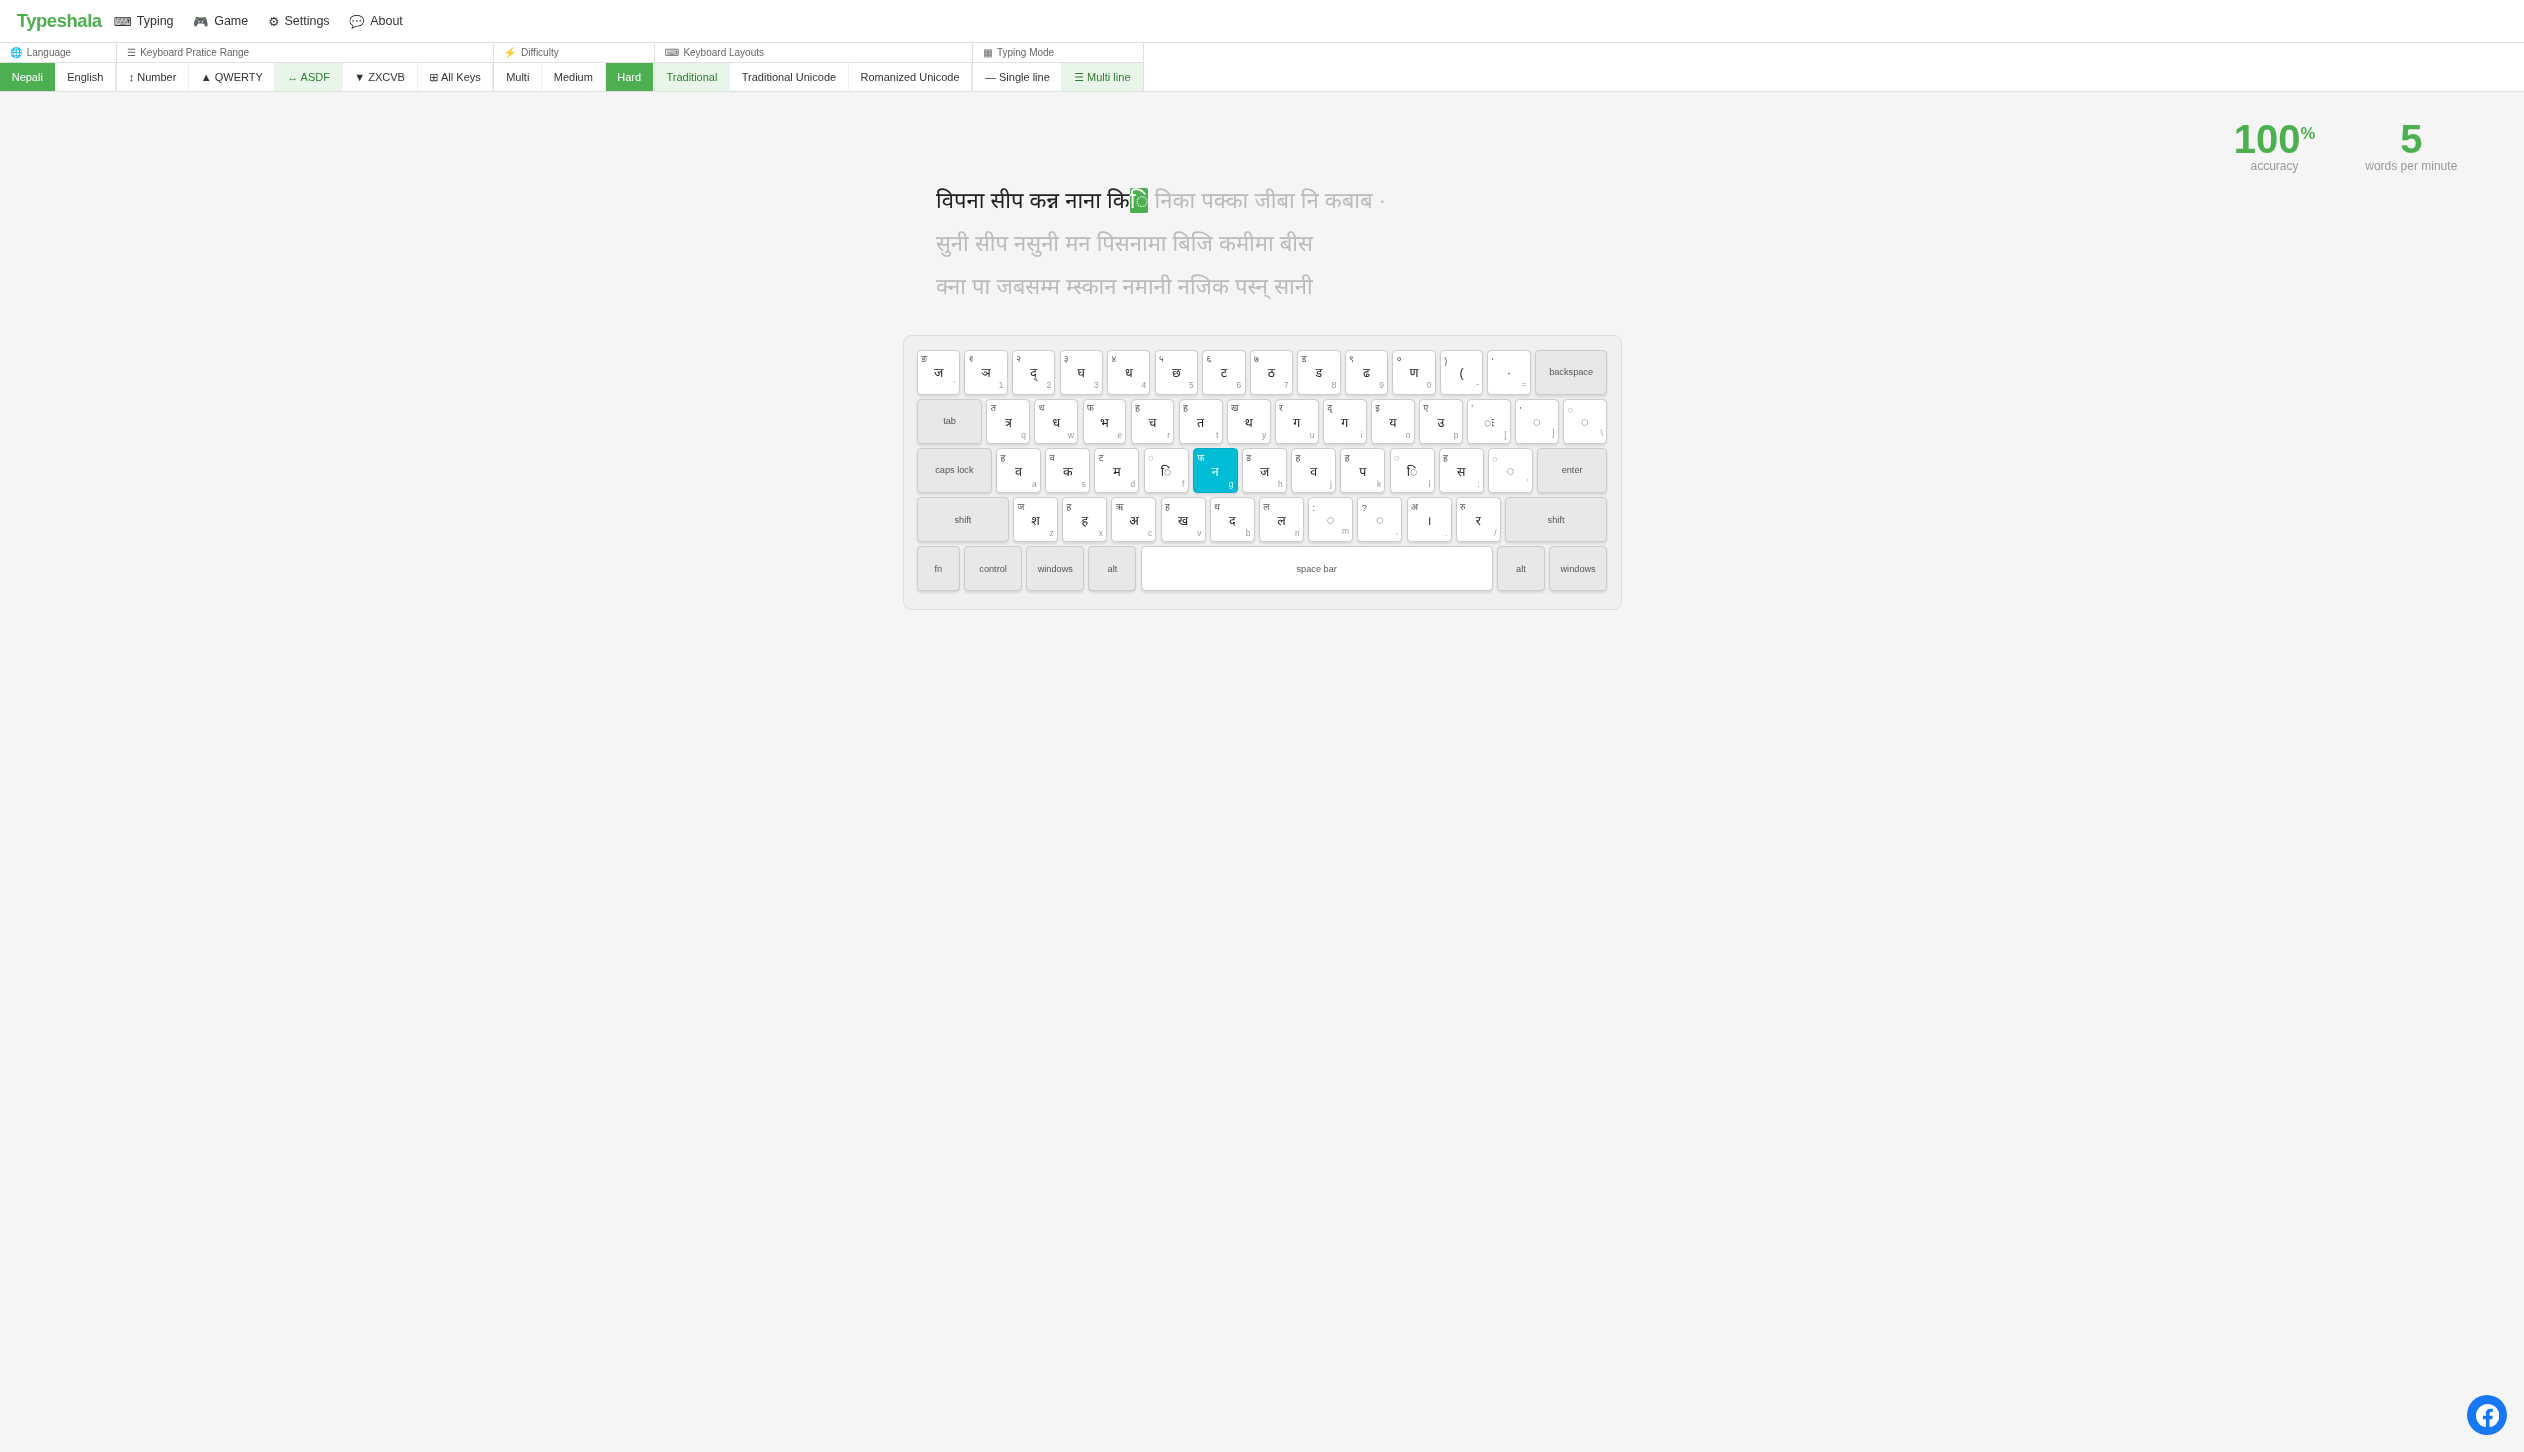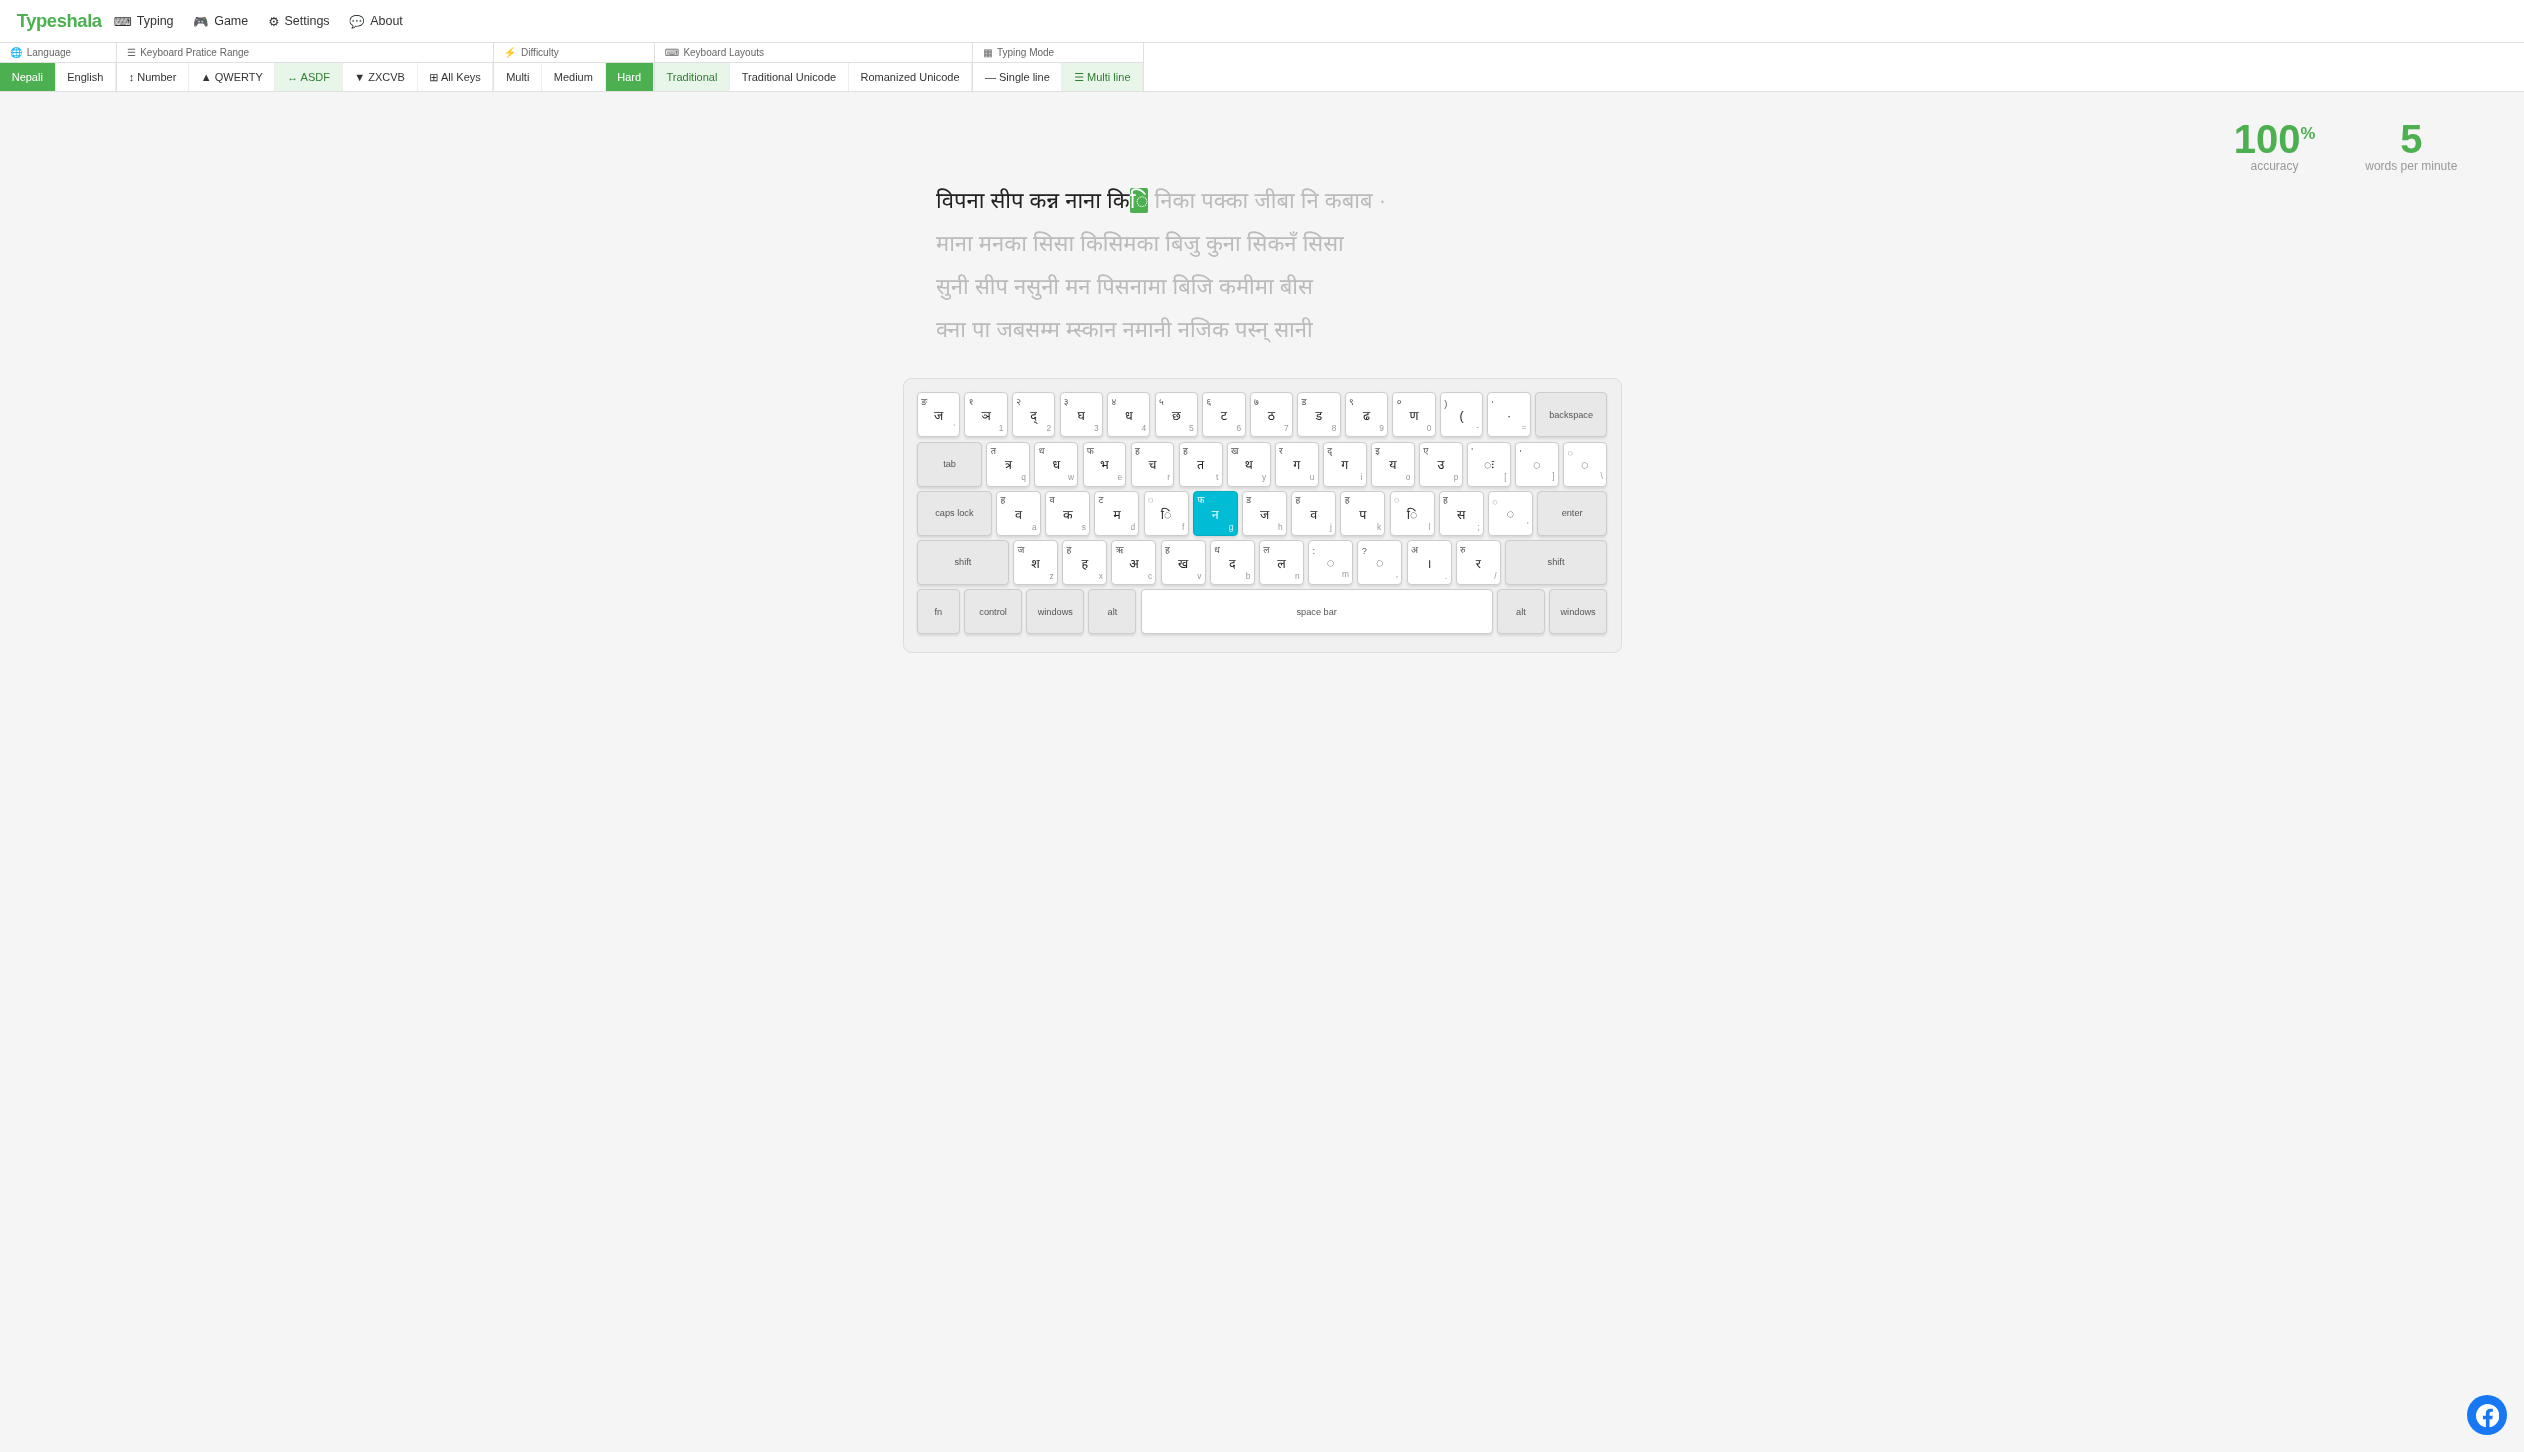--- a/index.html
+++ b/index.html
@@ -158,23 +158,20 @@
       <div class="stat-value">5</div>
       <div class="stat-label">words per minute</div>
     </div>
   </div>
 
   <div class="typing-area" style="cursor:text;">
     <div class="line">
       <span class="typed-text">विपना सीप कन्न नाना कि</span><span class="current-char">ि</span><span class="upcoming-text"> निका पक्का जीबा नि कबाब ·</span>
     </div>
     <div class="line">
-      <span class="upcoming-text">माना मनका सिसा किसिमका बिजु कुना सिकनँ सिसा</span>
-    </div>
-    <div class="line">
       <span class="upcoming-text">सुनी सीप नसुनी मन पिसनामा बिजि कमीमा बीस</span>
     </div>
     <div class="line">
       <span class="upcoming-text">क्ना पा जबसम्म म्स्कान नमानी नजिक पस्न् सानी</span>
     </div>
   </div>
 
   <div class="keyboard-container">
 
     <div class="key-row">

